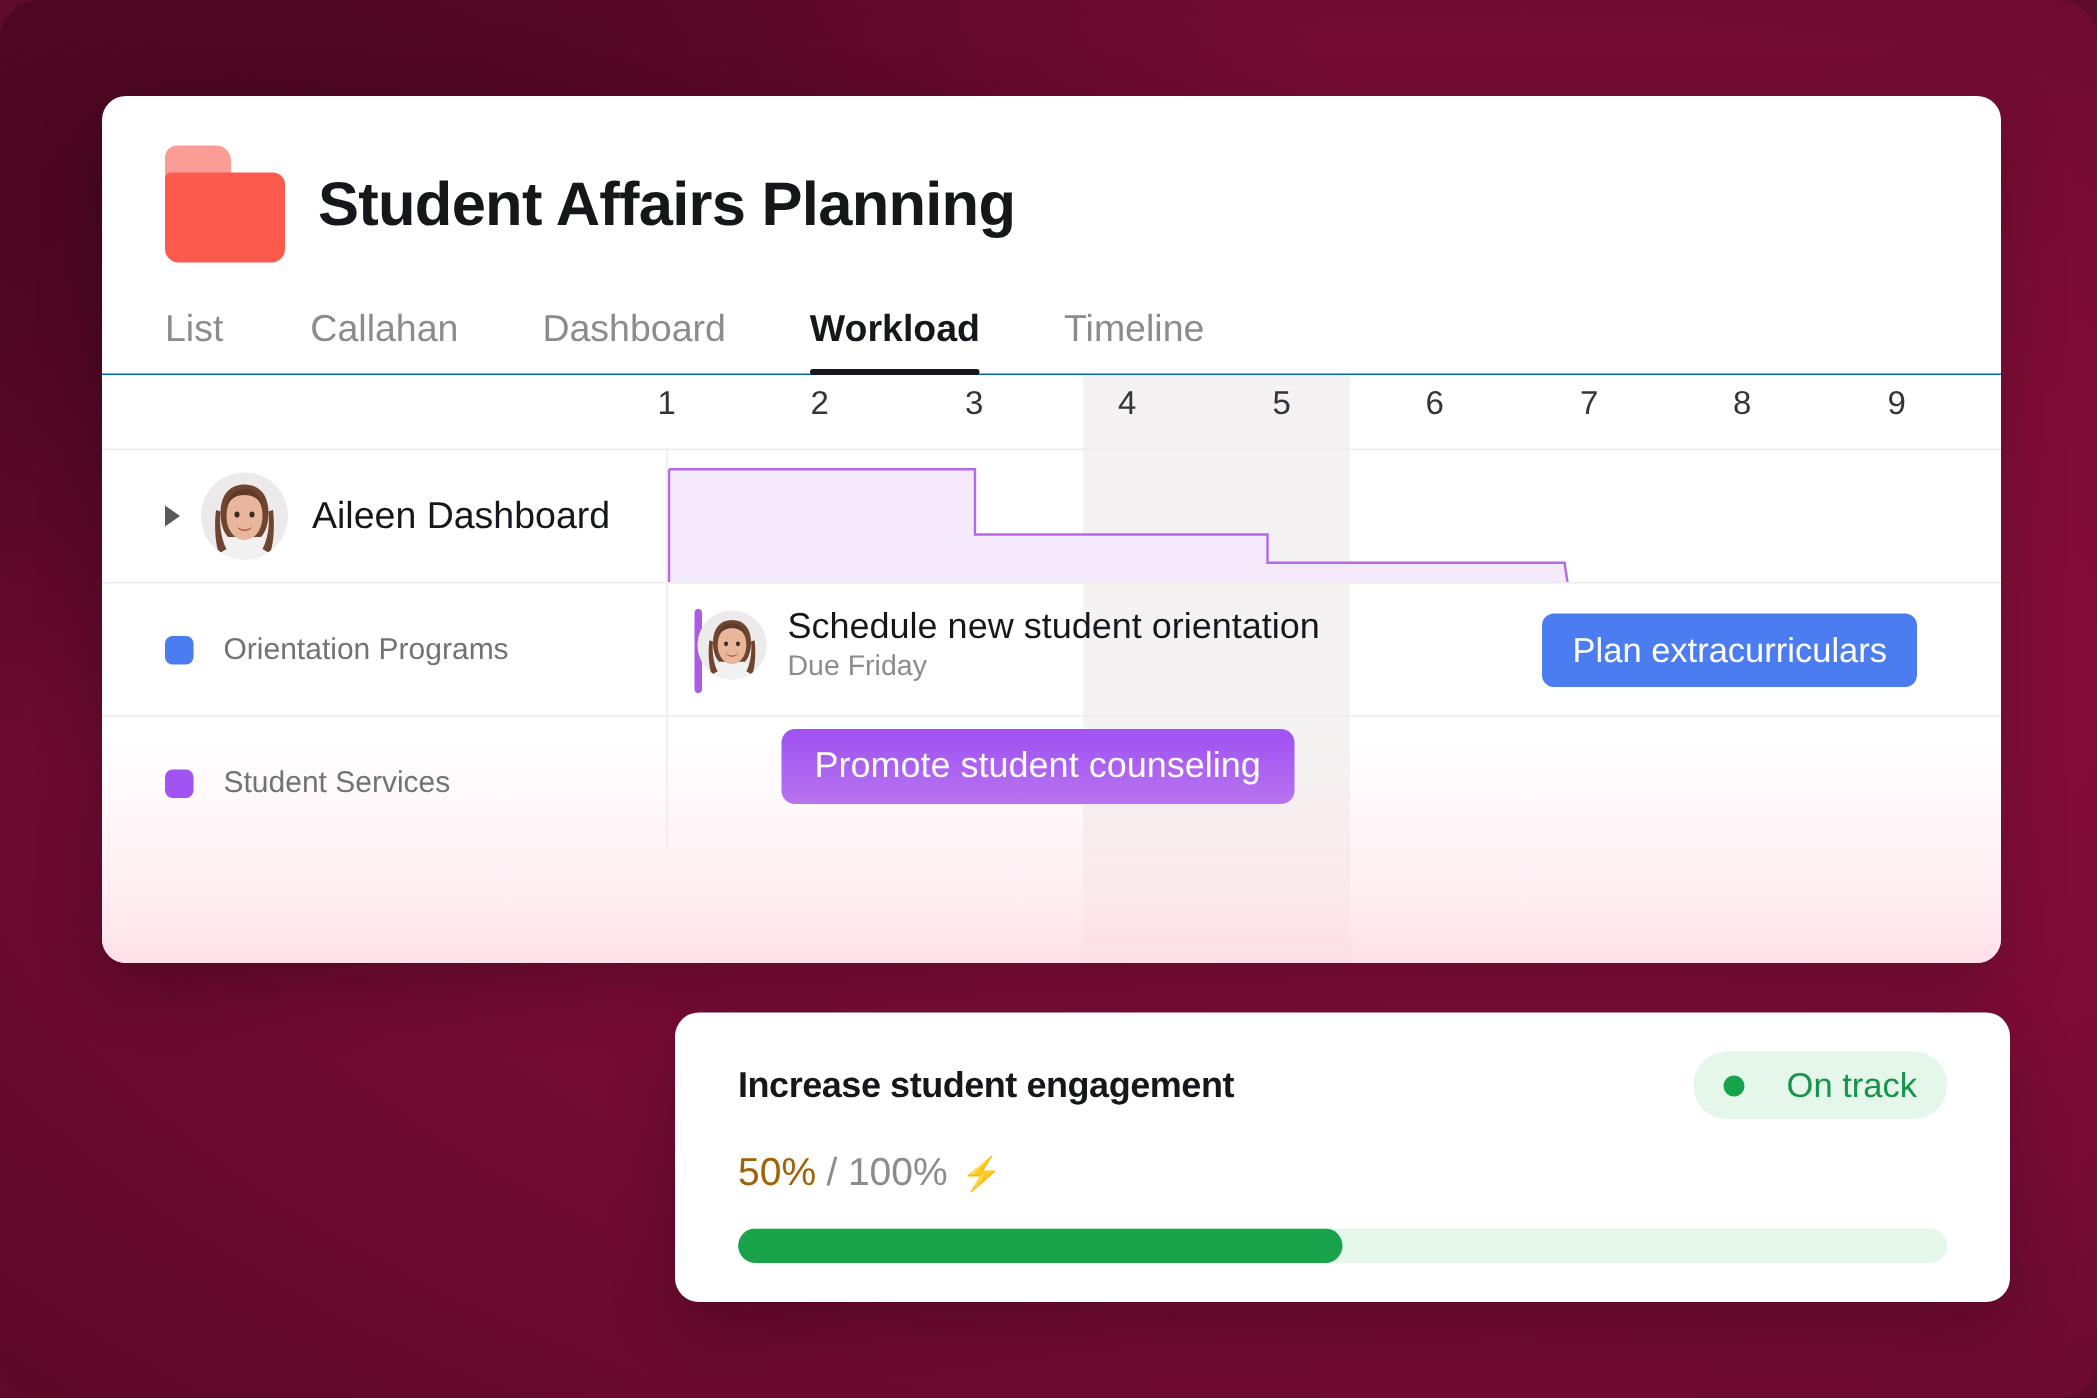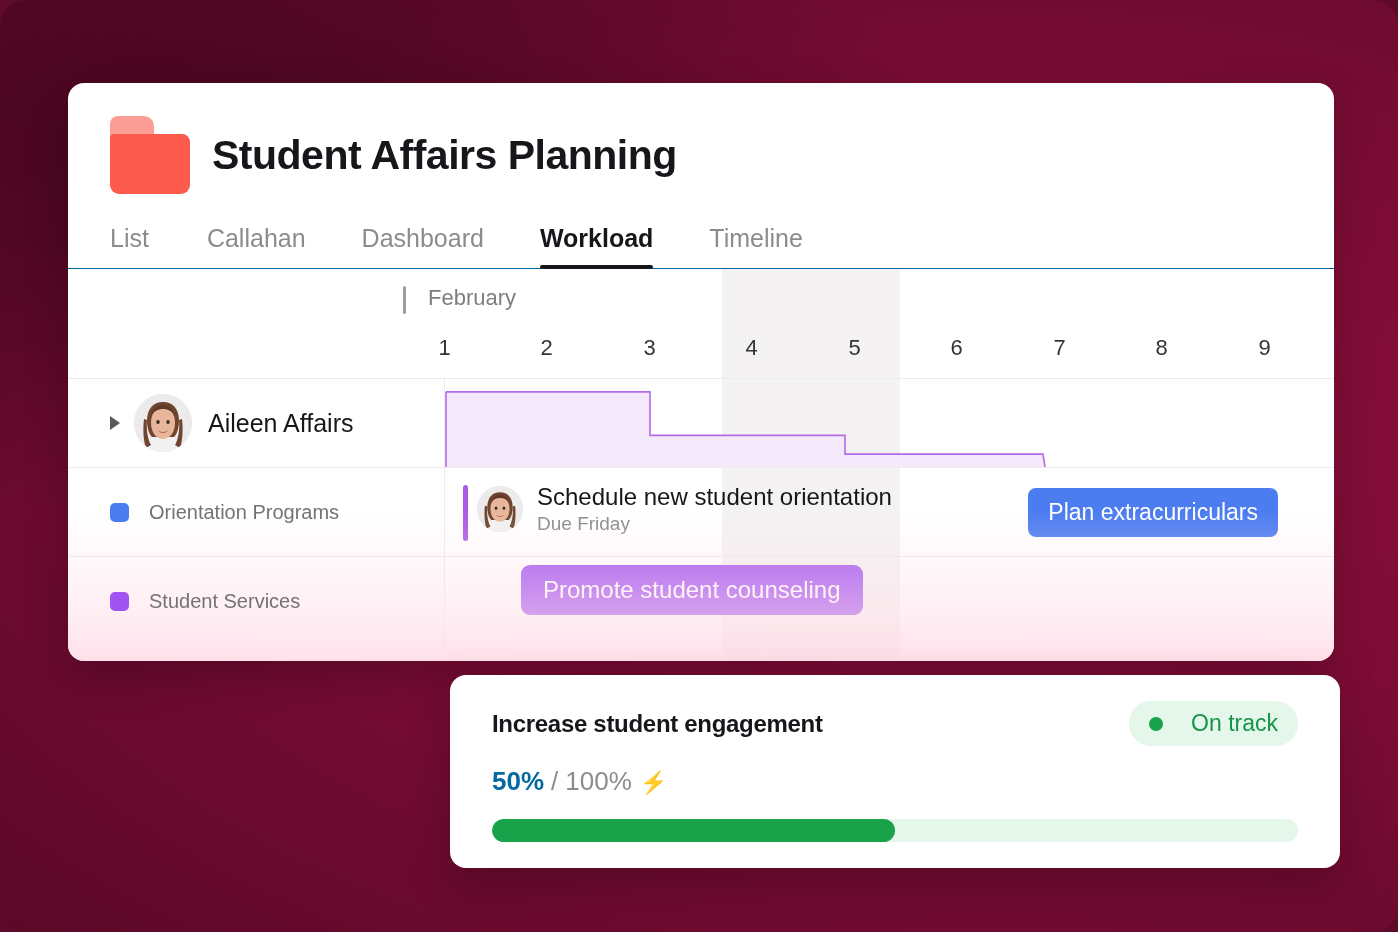--- a/index.html
+++ b/index.html
@@ -36,21 +36,20 @@
   #project-card {
     position: absolute;
     left: 68px;
     top: 64px;
     width: 1266px;
     height: 578px;
     background: #ffffff;
     border-radius: 16px;
     overflow: hidden;
     box-shadow: 0 16px 44px rgba(0,0,0,.22);
-    margin-top: 19px;
   }
   
   #card-fade {
     position: absolute;
     left: 0; right: 0; bottom: 0;
     height: 150px;
     background: linear-gradient(to bottom, rgba(255,235,240,0) 0%, rgba(255,225,233,.55) 70%, rgba(255,218,229,.85) 100%);
     pointer-events: none;
   }
 
@@ -243,21 +242,21 @@
   .workload-chart svg { display: block; width: 100%; height: 100%; }
 
   
   .task-chip {
     position: absolute;
     left: 18px;
     top: 15px;
     display: flex;
     align-items: center;
     gap: 14px;
-    padding-left: 14px;
+    padding-left: 2px;
   }
   .task-accent {
     position: absolute;
     left: 0; top: 2px;
     width: 5px;
     height: 56px;
     background: #ab5ce6;
     border-radius: 3px;
   }
   .task-text-wrap { display: flex; flex-direction: column; justify-content: center; }
@@ -341,21 +340,21 @@
     font-size: 23px;
     color: #17934a;
   }
   .goal-metrics {
     margin-top: 20px;
     display: flex;
     align-items: baseline;
     gap: 7px;
     font-size: 26px;
   }
-  .metric-current { font-weight: 700; color: #0369a1; }
+  .metric-current { font-weight: 400; color: #a16207; }
   .metric-target { color: #8a8c8f; }
   .metric-bolt { font-size: 22px; margin-left: 2px; }
 
   .progress-track {
     margin-top: 22px;
     height: 23px;
     background: #e4f7ea;
     border-radius: 12px;
     overflow: hidden;
   }
@@ -385,24 +384,20 @@
     <div class="tab">Callahan</div>
     <div class="tab">Dashboard</div>
     <div class="tab active">Workload</div>
     <div class="tab">Timeline</div>
   </div>
 
   <div class="timeline">
 
     <div class="weekend-band"></div>
 
-    <div class="month-row">
-      <div class="month-marker"></div>
-      <div class="month-label">February</div>
-    </div>
 
     <div class="day-row">
       <div class="day-cell" style="left:325px">1</div>
       <div class="day-cell" style="left:427px">2</div>
       <div class="day-cell" style="left:530px">3</div>
       <div class="day-cell" style="left:632px">4</div>
       <div class="day-cell" style="left:735px">5</div>
       <div class="day-cell" style="left:837px">6</div>
       <div class="day-cell" style="left:940px">7</div>
       <div class="day-cell" style="left:1042px">8</div>
@@ -426,21 +421,21 @@
               <path d="M17 29c0-10 5-15 12-15s12 5 12 15c0 9-5 16-12 16s-12-7-12-16z" fill="#e8b79b"></path>
               <path d="M17 22c2-8 7-11 12-11s10 3 12 11c-3-5-7-7-12-7s-9 2-12 7z" fill="#5f3a28"></path>
               <path d="M13 26c-1 10 1 20 4 25l-5 3c-3-8-3-21-2-29z" fill="#6f4530"></path>
               <path d="M45 26c1 10-1 20-4 25l5 3c3-8 3-21 2-29z" fill="#6f4530"></path>
               <ellipse cx="24" cy="28" rx="1.7" ry="2" fill="#3a2a22"></ellipse>
               <ellipse cx="34" cy="28" rx="1.7" ry="2" fill="#3a2a22"></ellipse>
               <path d="M24 36c2 2.5 8 2.5 10 0-1 4-9 4-10 0z" fill="#b9604f"></path>
             </g>
           </svg>
         </div>
-        <div class="person-name">Aileen Affairs</div>
+        <div class="person-name">Aileen Dashboard</div>
       </div>
       <div class="row-grid">
         <div class="workload-chart">
           <svg viewBox="0 0 889 89" preserveAspectRatio="none" aria-hidden="true">
 
             <path d="M1,13 L205,13 L205,57 L400,57 L400,76 L598,76 L600,89 L1,89 Z" fill="#f4eafc"></path>
             <path d="M1,13 L205,13 L205,57 L400,57 L400,76 L598,76 L600,89" fill="none" stroke="#b36ae8" stroke-width="1.6" vector-effect="non-scaling-stroke"></path>
             <line x1="1" y1="13" x2="1" y2="89" stroke="#b36ae8" stroke-width="1.6" vector-effect="non-scaling-stroke"></line>
           </svg>
         </div>

